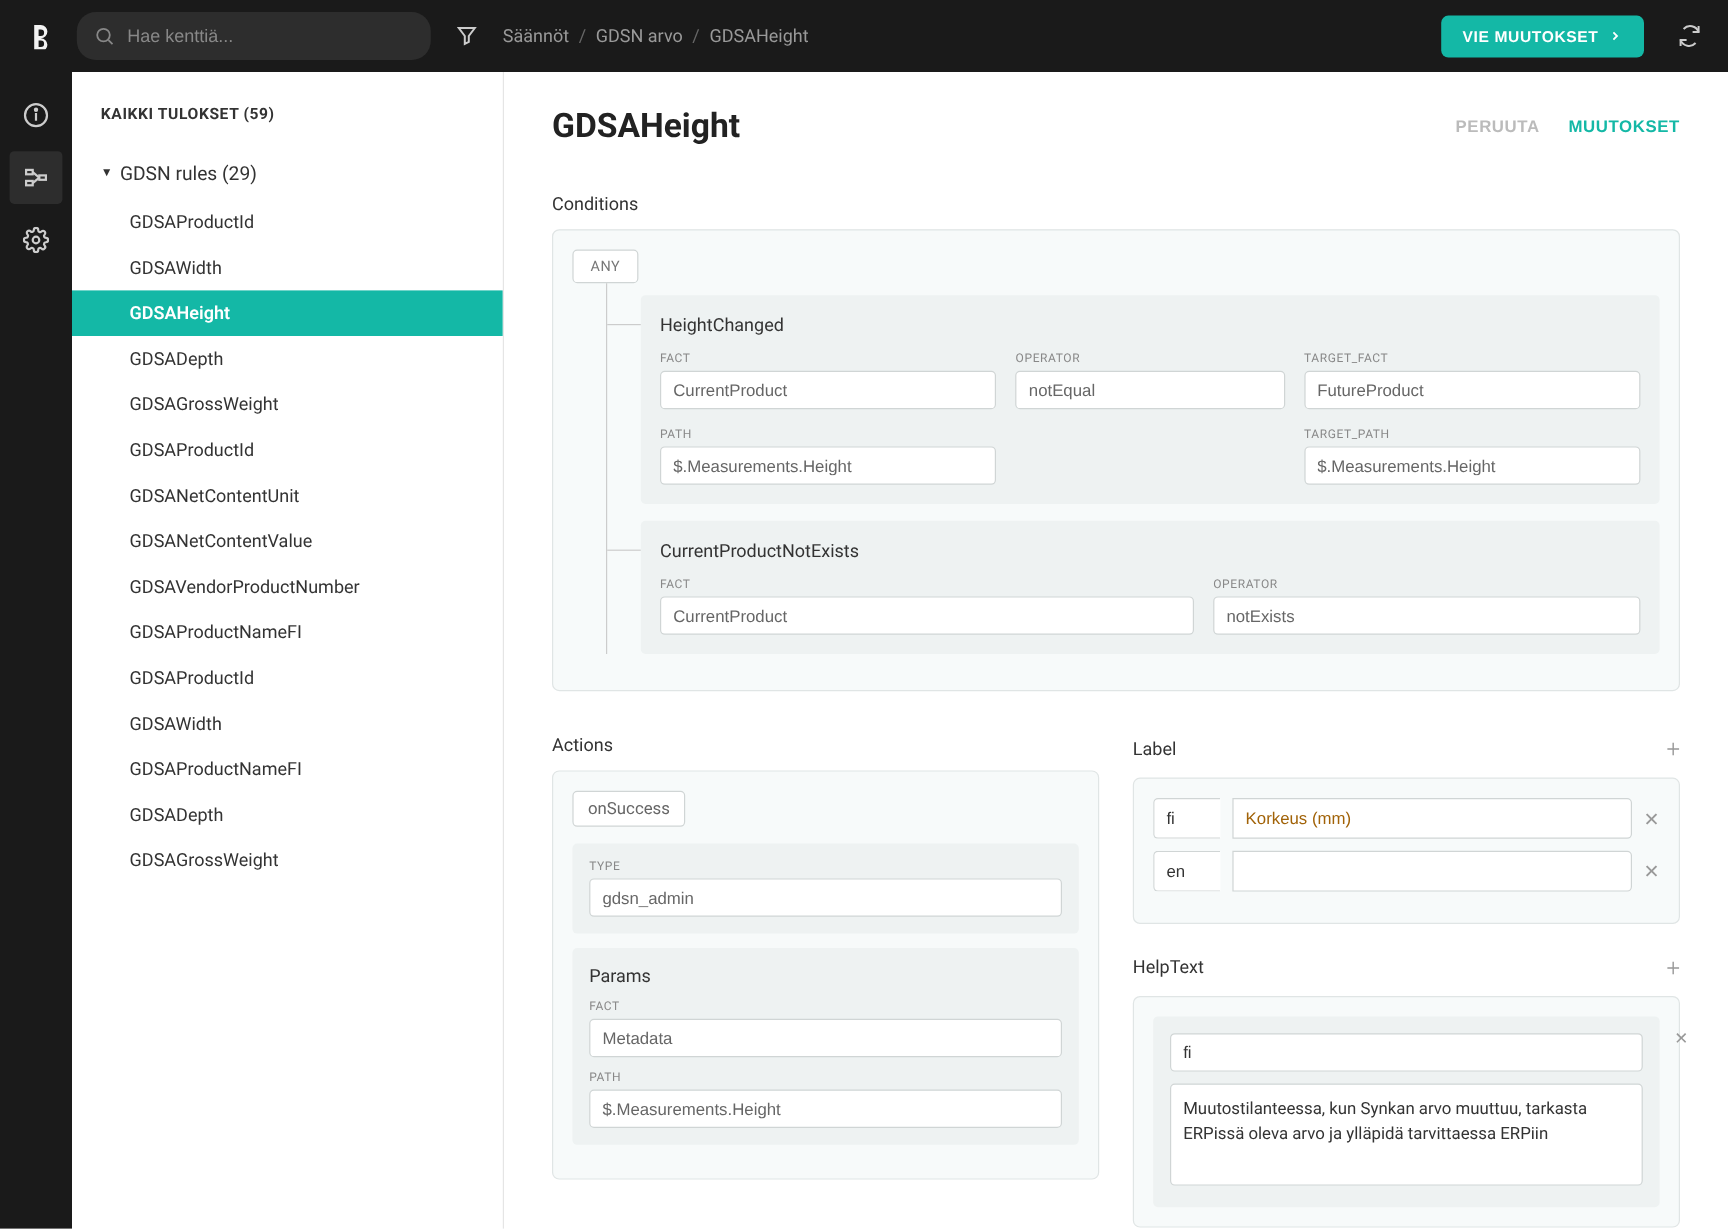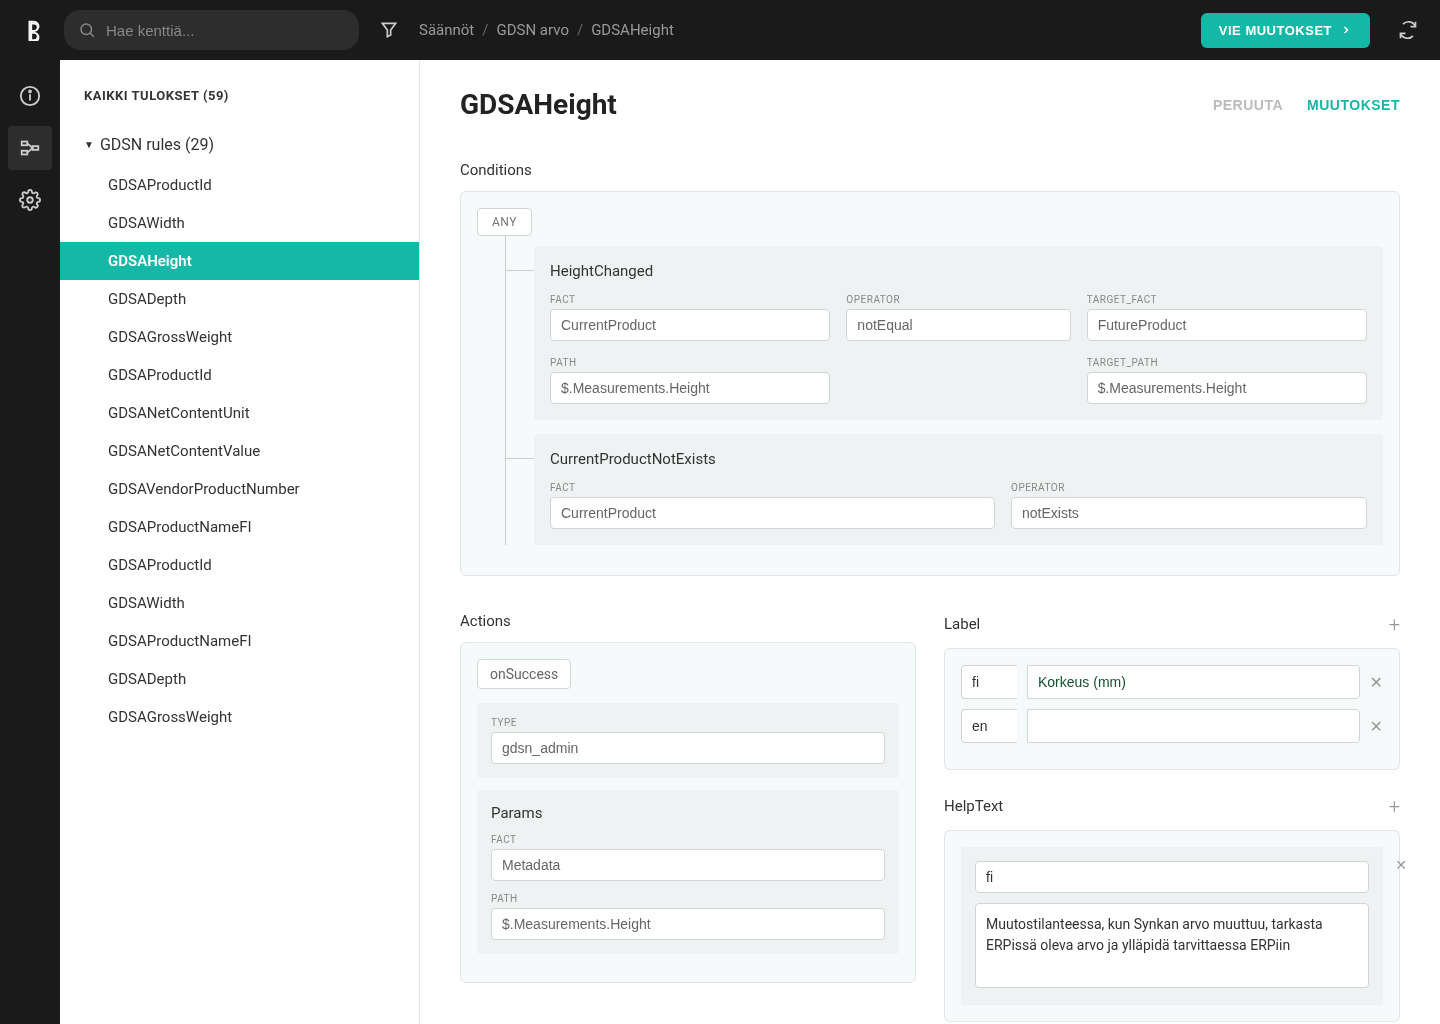--- a/index.html
+++ b/index.html
@@ -57,21 +57,21 @@
 
 .two-col { display: grid; grid-template-columns: 1fr 1fr; gap: 28px; }
 
 .action-box { background: #f7fafa; border: 1px solid #e0e5e5; border-radius: 6px; padding: 16px; }
 .tag-box { display: inline-block; background: #fff; border: 1px solid #d0d5d5; border-radius: 4px; padding: 6px 12px; font-size: 14px; color: #666; margin-bottom: 14px; }
 .inner-card { background: #eef2f2; border-radius: 4px; padding: 14px; margin-bottom: 12px; }
 .params-title { font-size: 15px; color: #333; margin-bottom: 12px; }
 
 .label-row { display: flex; align-items: center; gap: 10px; margin-bottom: 10px; }
 .lang-input { width: 56px; background: #fff; border: 1px solid #d0d5d5; border-radius: 4px 0 0 4px; padding: 8px 10px; font-size: 14px; color: #333; border-right: none; }
-.label-input { flex: 1; background: #fff; border: 1px solid #d0d5d5; border-radius: 0 4px 4px 0; padding: 8px 10px; font-size: 14px; color: #14532d; }
+.label-input { flex: 1; background: #fff; border: 1px solid #d0d5d5; border-radius: 0 4px 4px 0; padding: 8px 10px; font-size: 14px; color: #a16207; }
 .remove-x { color: #999; cursor: pointer; font-size: 16px; }
 
 .help-card { background: #eef2f2; border-radius: 4px; padding: 14px; position: relative; }
 .help-lang { width: 100%; background: #fff; border: 1px solid #d0d5d5; border-radius: 4px; padding: 7px 10px; font-size: 14px; color: #333; margin-bottom: 10px; }
 .help-text { width: 100%; background: #fff; border: 1px solid #d0d5d5; border-radius: 4px; padding: 10px; font-size: 14px; color: #333; resize: none; font-family: inherit; line-height: 1.5; }
 .help-x { position: absolute; top: 10px; right: -24px; color: #999; cursor: pointer; }
 
 svg { display: block; }
 </style>
 </head>

